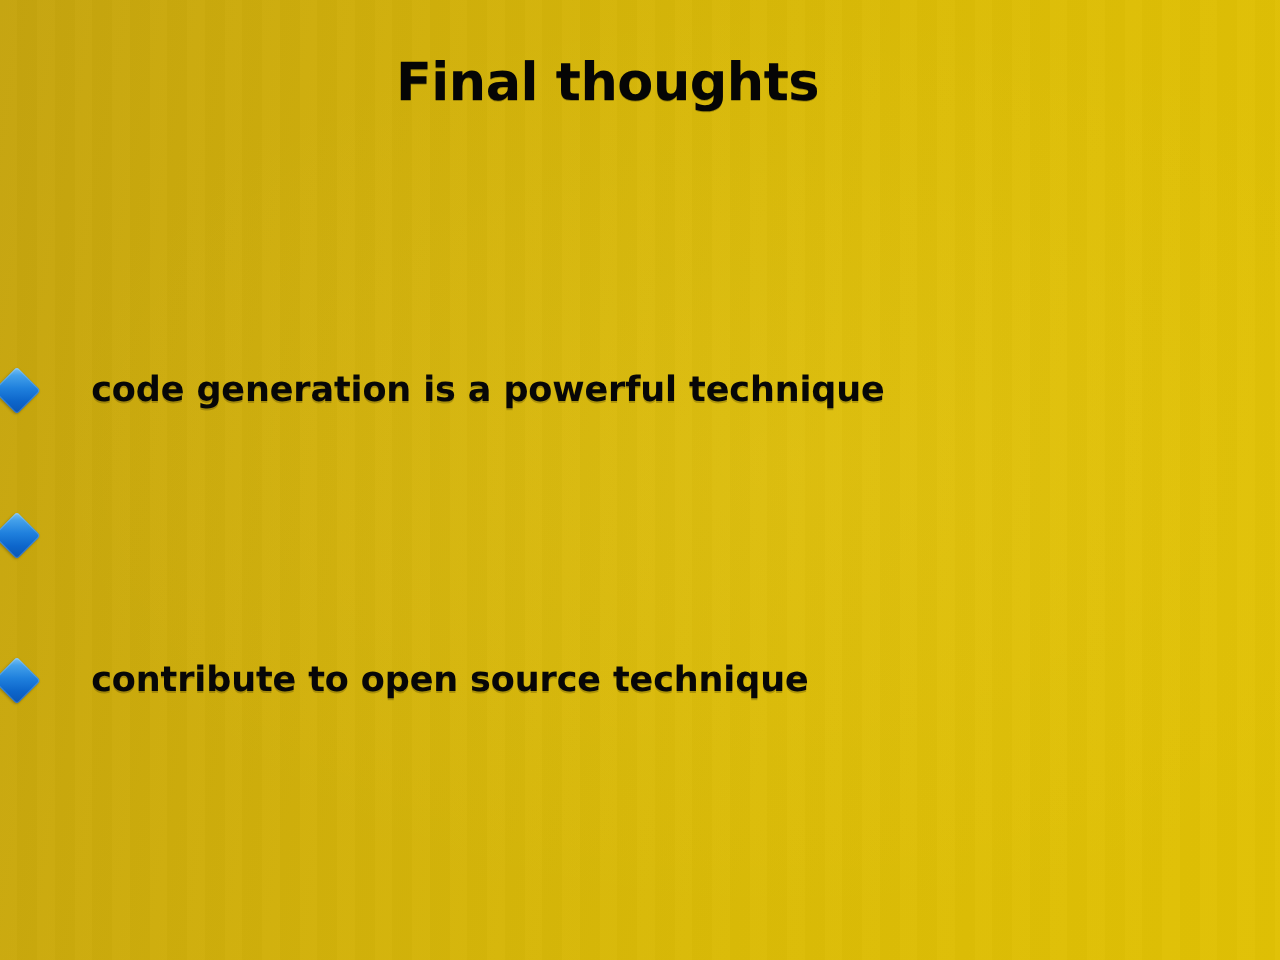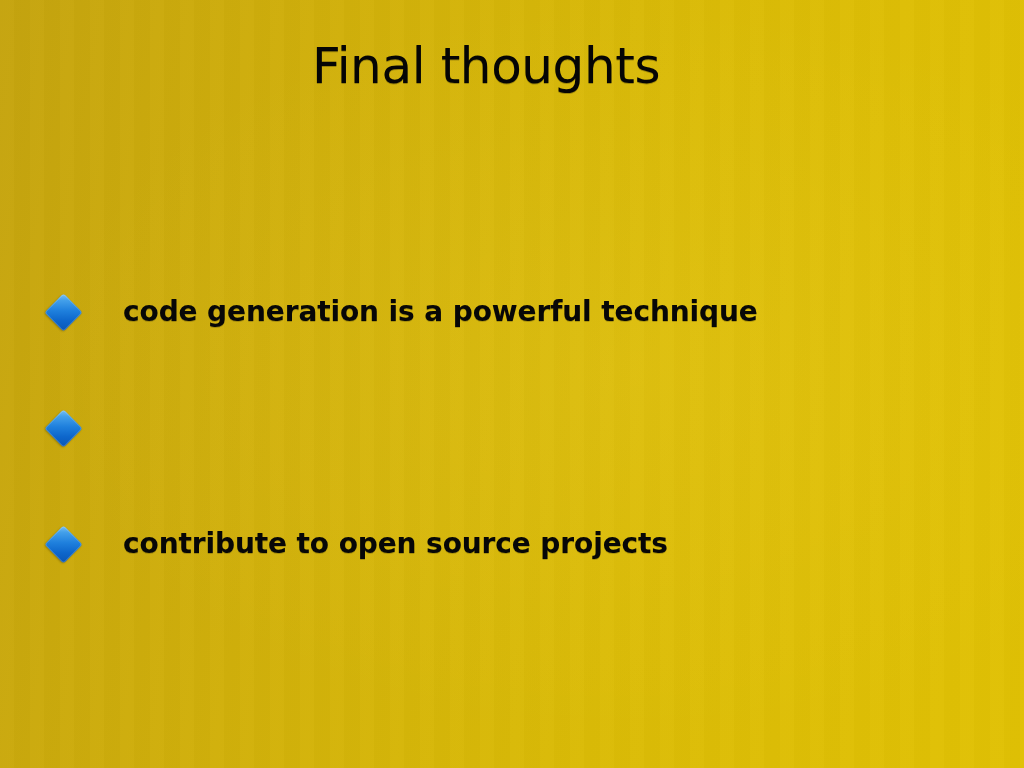--- a/index.html
+++ b/index.html
@@ -64,22 +64,22 @@
 
   
   .slide-title {
     position:absolute;
     top:38px;
     left:0;
     width:972px;
     text-align:center;
     z-index:5;
     font-family:"DejaVu Sans", sans-serif;
-    font-weight:400;
-    font-size:50px;
+    font-weight:700;
+    font-size:42px;
     line-height:56px;
     letter-spacing:-0.4px;
     color:#050505;
     text-shadow:0 1px 0 rgba(0,0,0,0.25);
   }
 
   
   .bullet-list {
     position:absolute;
     top:288px;
@@ -88,21 +88,20 @@
     z-index:5;
     list-style:none;
   }
 
   .bullet-item {
     position:relative;
     display:flex;
     align-items:center;
     height:48px;
     margin-bottom:68px;
-    padding-left:50px;
   }
   .bullet-item:last-child { margin-bottom:0; }
 
   
   .bullet-marker {
     flex:0 0 auto;
     width:27px;
     height:27px;
     transform:rotate(45deg);
     border-radius:3px;
@@ -143,18 +142,18 @@
       <span class="bullet-marker"></span>
       <span class="bullet-text">code generation is a powerful technique</span>
     </li>
 
     <li class="bullet-item">
       <span class="bullet-marker"></span>
     </li>
 
     <li class="bullet-item">
       <span class="bullet-marker"></span>
-      <span class="bullet-text">contribute to open source projects</span>
+      <span class="bullet-text">contribute to open source technique</span>
     </li>
 
   </ul>
 
 </div>
 
 </body></html>

